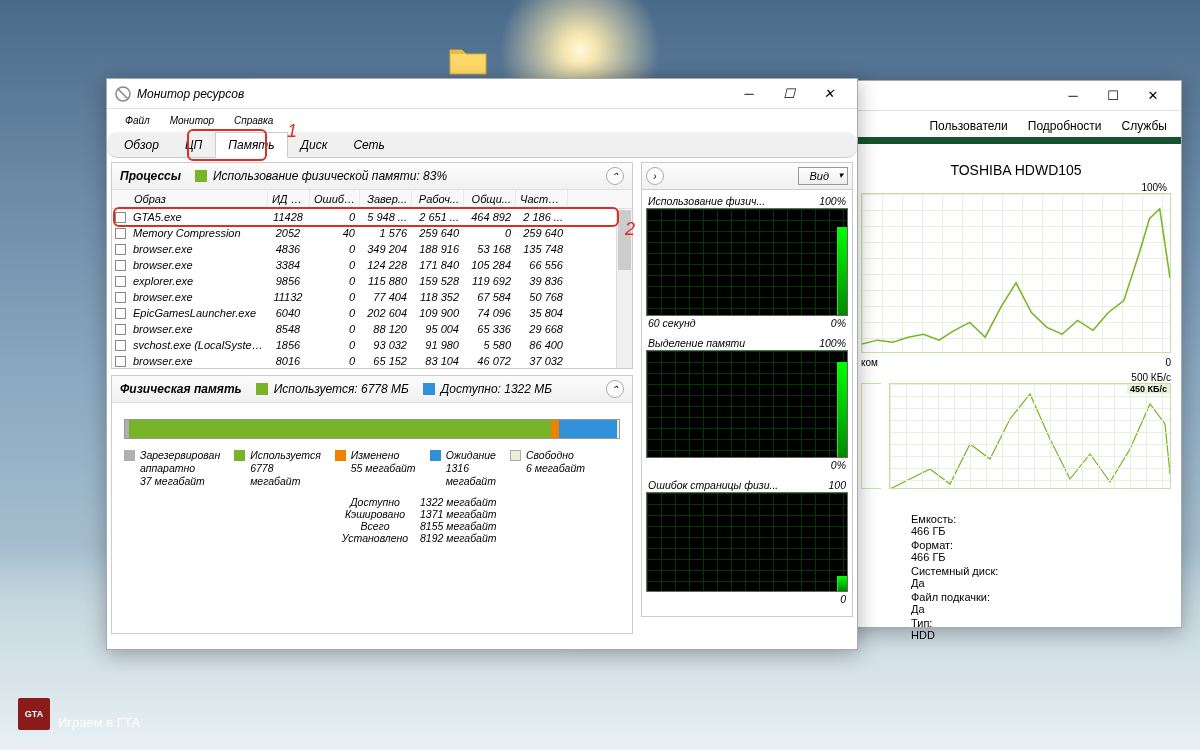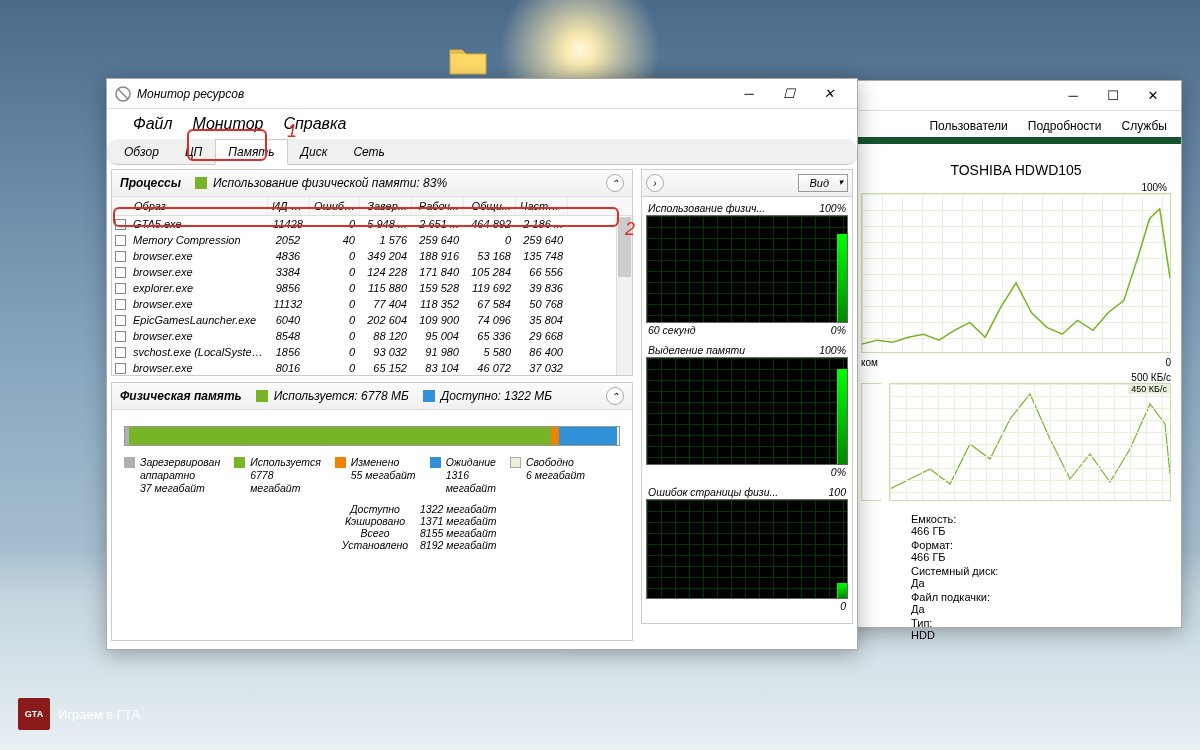--- a/index.html
+++ b/index.html
@@ -12,21 +12,21 @@
 .window { position: absolute; background: #fff; border: 1px solid #aaa; box-shadow: 0 4px 20px rgba(0,0,0,0.3); }
 .win-background { top: 80px; left: 570px; width: 612px; height: 548px; }
 .win-main { top: 78px; left: 106px; width: 752px; height: 572px; z-index: 10; font-style: italic; }
 
 .titlebar { display: flex; align-items: center; height: 30px; padding: 0 8px; background: #fff; border-bottom: 1px solid #e0e0e0; }
 .titlebar-icon { width: 16px; height: 16px; margin-right: 6px; }
 .titlebar-text { font-size: 12px; flex: 1; }
 .win-controls { display: flex; }
 .win-btn { width: 40px; height: 28px; display: flex; align-items: center; justify-content: center; font-size: 13px; cursor: pointer; }
 
-.menubar { display: flex; padding: 2px 16px; font-size: 16px; }
+.menubar { display: flex; padding: 2px 8px; font-size: 10px; }
 .menu-item { padding: 4px 10px; cursor: pointer; }
 
 .tabbar { display: flex; border-bottom: 1px solid #ccc; padding-left: 4px; font-size: 12px; background: #f0f0f0; border-radius: 10px; }
 .tab { padding: 5px 12px; border: 1px solid transparent; cursor: pointer; margin-bottom: -1px; }
 .tab.active { background: #fff; border: 1px solid #ccc; border-bottom: 1px solid #fff; }
 
 .annotation-box { position: absolute; border: 2px solid #d93025; border-radius: 6px; z-index: 50; pointer-events: none; }
 .annotation-label { position: absolute; color: #d93025; font-size: 18px; font-weight: 400; z-index: 50; pointer-events: none; }
 
 .main-body { display: flex; height: calc(100% - 90px); }
@@ -90,29 +90,29 @@
 
 .bg-tabs { display: flex; font-size: 12px; border-bottom: 7px solid #14532d; padding: 4px 4px 0; }
 .bg-tab { padding: 4px 10px; cursor: pointer; }
 .bg-content { padding: 10px; }
 .bg-disk-title { font-size: 14px; text-align: center; margin: 8px 0 4px; }
 .bg-pct { font-size: 10px; text-align: right; padding-right: 4px; }
 .bg-chart { height: 160px; border: 1px solid #c8e0a8; background: #fff; position: relative; overflow: hidden; margin-bottom: 4px; }
 .bg-chart .grid { position: absolute; inset: 0; background-image: linear-gradient(#e8f0d8 1px, transparent 1px), linear-gradient(90deg, #e8f0d8 1px, transparent 1px); background-size: 20px 16px; }
 .bg-chart svg { position: absolute; inset: 0; width: 100%; height: 100%; }
 .bg-chart-row { display: flex; gap: 8px; }
-.bg-chart-sm { flex: 1; height: 118px; border: 1px solid #c8e0a8; background: #fff; position: relative; overflow: hidden; }
+.bg-chart-sm { flex: 1; height: 106px; border: 1px solid #c8e0a8; background: #fff; position: relative; overflow: hidden; font-weight: bold; }
 .bg-chart-sm .grid { position: absolute; inset: 0; background-image: linear-gradient(#e8f0d8 1px, transparent 1px), linear-gradient(90deg, #e8f0d8 1px, transparent 1px); background-size: 16px 12px; }
 .bg-label-strip { position: absolute; top: 0; right: 0; background: rgba(232,240,216,0.9); font-size: 9px; padding: 0 3px; }
 .bg-info { font-size: 11px; padding: 6px 0; }
 .bg-info .row { display: flex; padding: 1px 0; flex-direction: column; }
 .bg-info .lbl { width: 120px; }
 .bg-side-label { position: absolute; font-size: 11px; }
 
-.taskbar-item { position: absolute; bottom: 20px; left: 18px; display: flex; align-items: center; gap: 8px; color: #fff; font-size: 13px; z-index: 5; }
+.taskbar-item { position: absolute; bottom: 20px; left: 18px; display: flex; align-items: flex-end; gap: 8px; color: #fff; font-size: 13px; z-index: 5; }
 .taskbar-icon { width: 32px; height: 32px; background: #8b1a1a; border-radius: 2px; display: flex; align-items: center; justify-content: center; font-size: 9px; font-weight: bold; color: #fff; }
 </style>
 </head>
 <body>
 
 <div class="desktop-bg"></div>
 <div class="snow-ground"></div>
 
 <div class="folder-icon">
   <svg viewBox="0 0 40 32">

